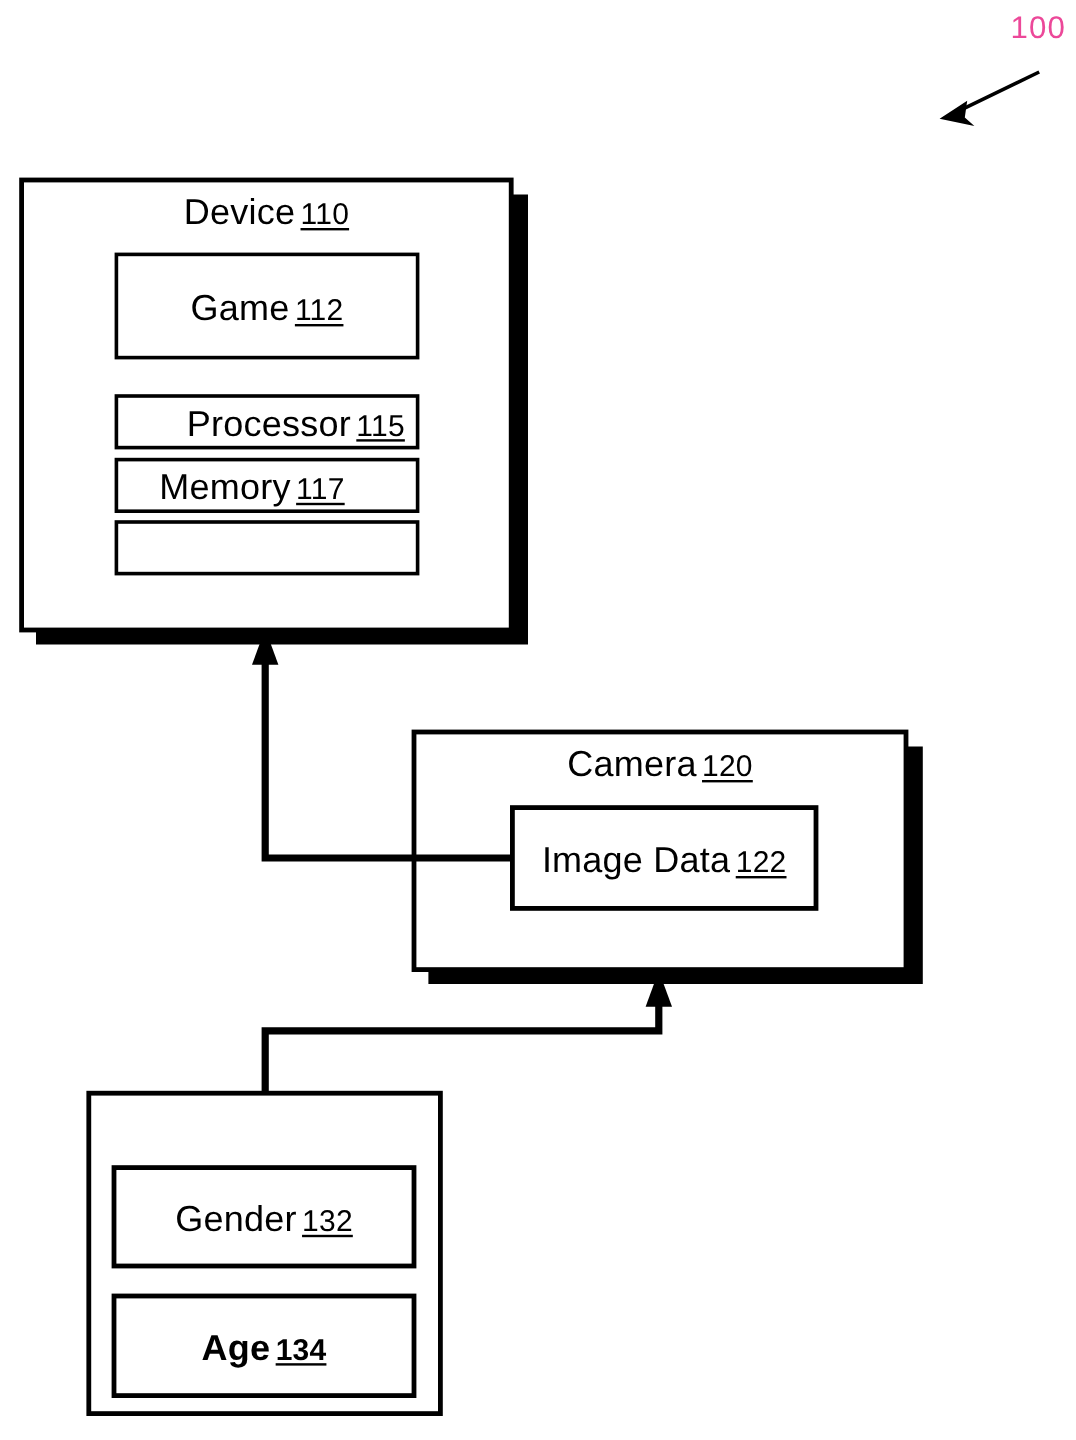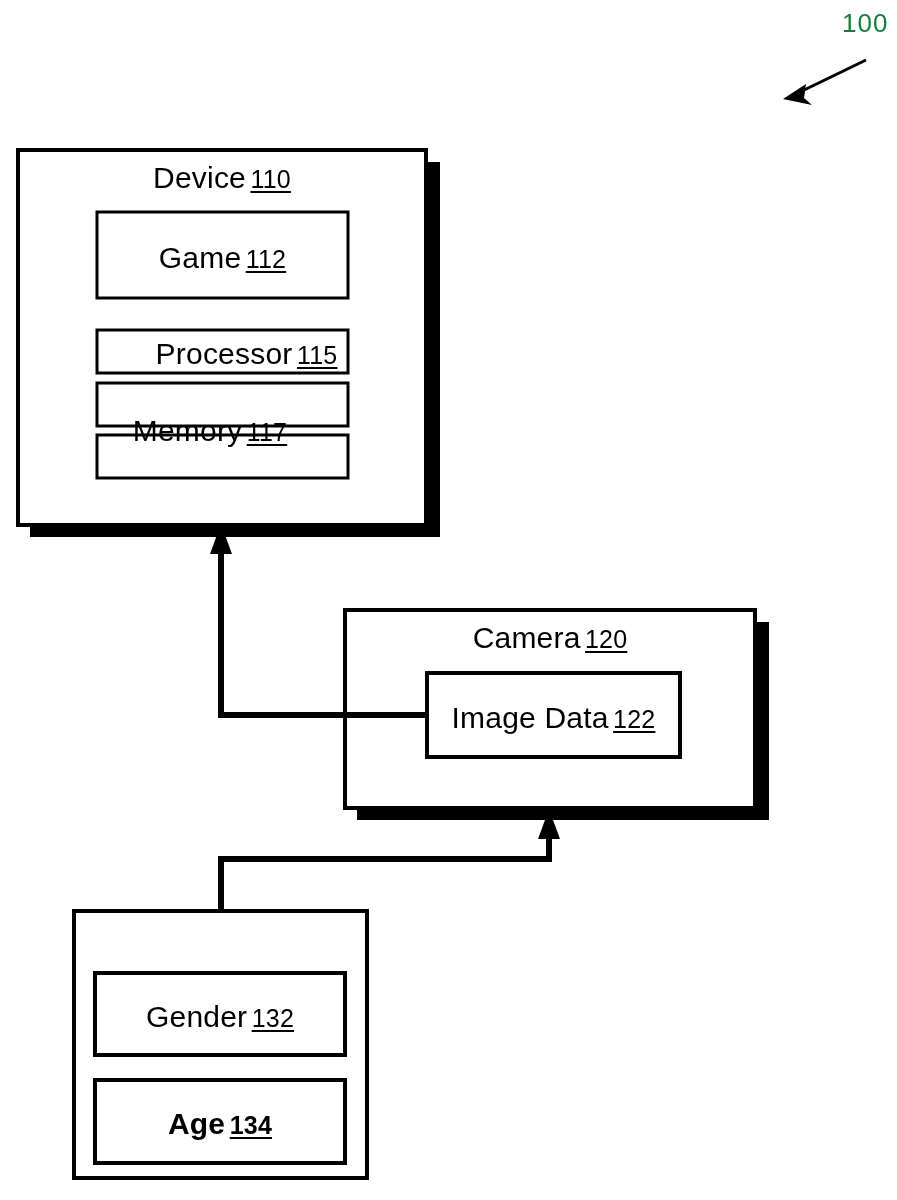--- a/index.html
+++ b/index.html
@@ -50,21 +50,21 @@
     text-decoration: underline;
     text-underline-offset: 3px;
     letter-spacing: 0.2px;
   }
 
   .fig-ref {
     position: absolute;
     font-size: 26px;
     font-family: "Liberation Sans", sans-serif;
     letter-spacing: 1px;
-    color: #15803d;
+    color: #ec4899;
     white-space: nowrap;
   }
 </style>
 </head>
 <body>
 
 <div id="diagram-root">
 
   <svg class="fig-svg" viewBox="0 0 897 1200" xmlns="http://www.w3.org/2000/svg">
 
@@ -126,21 +126,21 @@
   <div class="node-label" style="left:97px; top:243px; width:251px;">
     <span class="lbl-text">Game</span>
     <span class="lbl-num">112</span>
   </div>
 
   <div class="node-label" style="left:97px; top:339px; width:299px;">
     <span class="lbl-text">Processor</span>
     <span class="lbl-num">115</span>
   </div>
 
-  <div class="node-label" style="left:97px; top:392px; width:226px;margin-top:24px;">
+  <div class="node-label" style="left:97px; top:392px; width:226px;">
     <span class="lbl-text">Memory</span>
     <span class="lbl-num">117</span>
   </div>
 
 
   <div class="node-label" style="left:345px; top:623px; width:410px;">
     <span class="lbl-text">Camera</span>
     <span class="lbl-num">120</span>
   </div>
 

